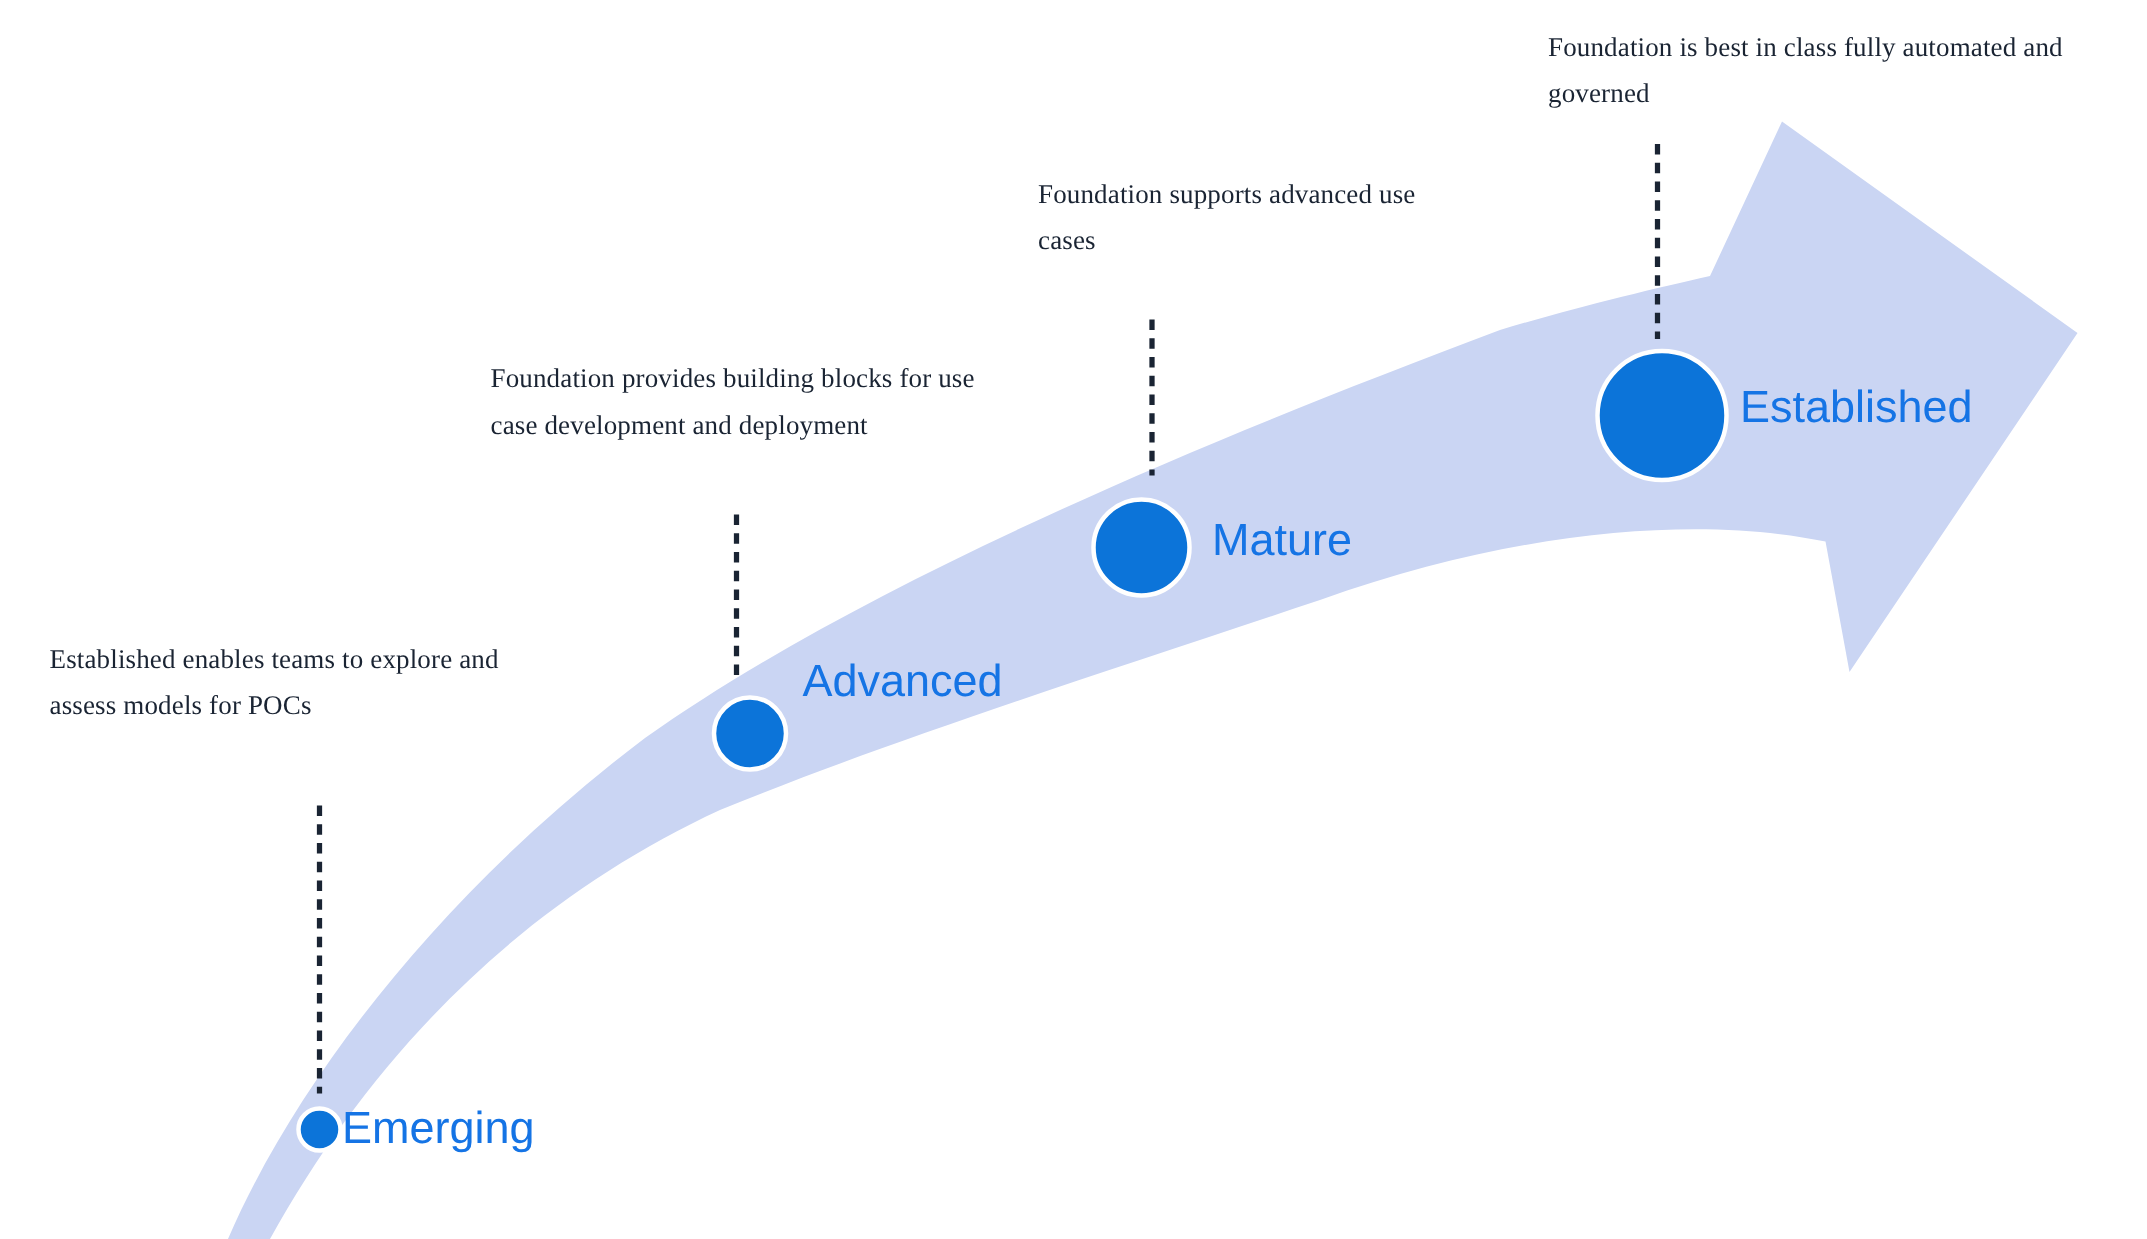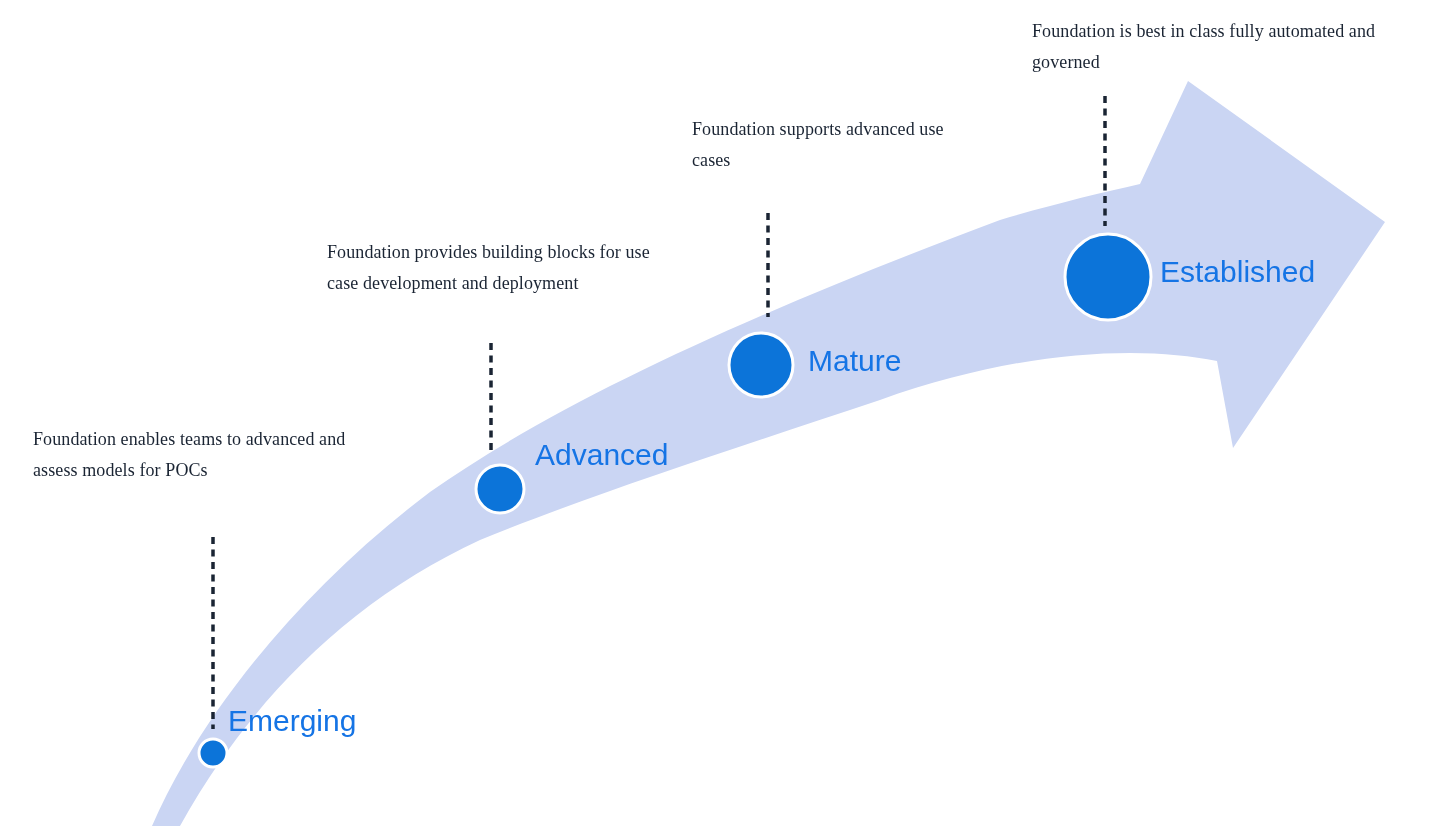--- a/index.html
+++ b/index.html
@@ -67,29 +67,29 @@
     </g>
 
     <g stroke="#ffffff" stroke-width="3">
       <circle cx="213" cy="753" r="14" fill="#0c74d9"></circle>
       <circle cx="500" cy="489" r="24" fill="#0c74d9"></circle>
       <circle cx="761" cy="365" r="32" fill="#0c74d9"></circle>
       <circle cx="1108" cy="277" r="43" fill="#0c74d9"></circle>
     </g>
   </svg>
 
-  <div class="desc" style="left:33px; top:424px; width:330px;">Foundation enables teams to advanced and assess models for POCs</div>
+  <div class="desc" style="left:33px; top:424px; width:330px;">Established enables teams to explore and assess models for POCs</div>
 
   <div class="desc" style="left:327px; top:237px; width:350px;">Foundation provides building blocks for use case development and deployment</div>
 
   <div class="desc" style="left:692px; top:114px; width:260px;">Foundation supports advanced use cases</div>
 
   <div class="desc" style="left:1032px; top:16px; width:380px;">Foundation is best in class fully automated and governed</div>
 
-  <div class="stage-label" style="left:228px; top:704px;">Emerging</div>
+  <div class="stage-label" style="left:228px; top:736px;">Emerging</div>
 
   <div class="stage-label" style="left:535px; top:438px;">Advanced</div>
 
   <div class="stage-label" style="left:808px; top:344px;">Mature</div>
 
   <div class="stage-label" style="left:1160px; top:255px;text-align:center;">Established</div>
 
 </div>
 
 </body></html>

